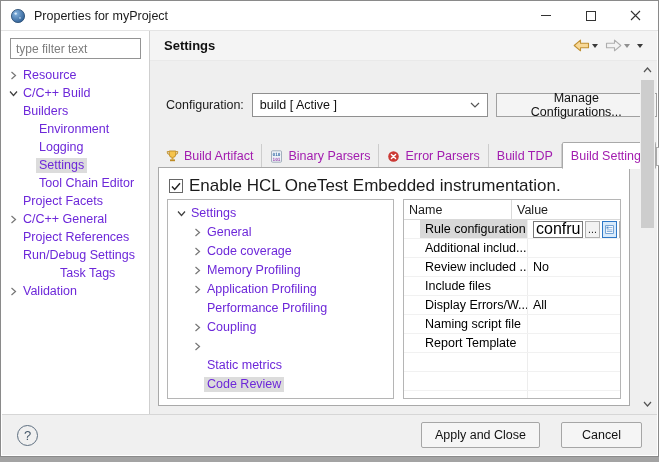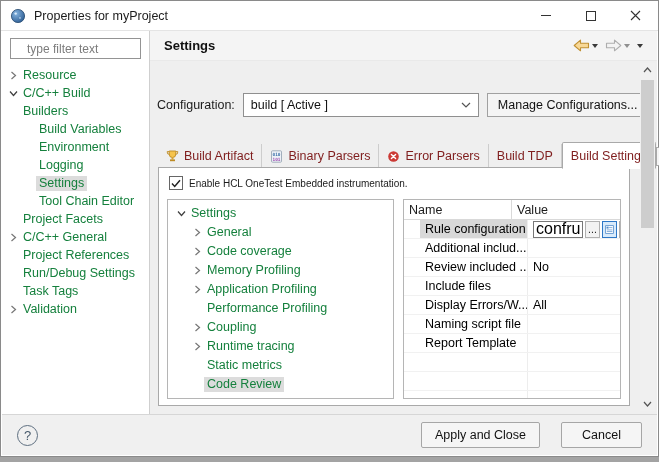--- a/index.html
+++ b/index.html
@@ -26,77 +26,77 @@
   .glyph-min { width:10px; border-top:1px solid #333; display:block; }
   .glyph-max { width:10px; height:10px; border:1px solid #333; display:block; }
   
   .dlg-body { position:absolute; top:30px; left:1px; right:1px; bottom:42px; display:flex; background:#efefef; }
   .sidebar {
     width:148px; background:#ffffff; border-right:1px solid #cfcfcf;
     padding-top:6px; flex:none; overflow:hidden;
   }
   .filter-input {
     display:block; margin:1px 8px 7px 8px; width:131px; height:21px;
-    border:1px solid #949494; font-size:12px; padding:0 16px; color:#444;
+    border:1px solid #949494; font-size:12px; padding:0 5px; color:#444;
     font-family:"Liberation Sans", sans-serif; background:#fff;
   }
   .filter-input::placeholder { color:#7c7c7c; }
-  .tree-row { height:18px; display:flex; align-items:center; font-size:12.5px; color:#15803d; white-space:nowrap; }
+  .tree-row { height:18px; display:flex; align-items:center; font-size:12.5px; color:#6d28d9; white-space:nowrap; }
   .tree-row .expander { width:14px; flex:none; display:flex; justify-content:center; align-items:center; }
   .tree-label { padding:0 3px; line-height:15px; }
   .tree-row.selected .tree-label { background:#dcdcdc; }
   
   .right-pane { flex:1; display:flex; flex-direction:column; min-width:0; }
   .pane-header {
     height:30px; background:#f4f4f4; display:flex; align-items:center;
     padding:0 12px 0 14px; border-bottom:1px solid #e9e9e9; flex:none;
   }
   .pane-header .page-title { font-weight:bold; font-size:13px; color:#111; }
   .nav-arrows { margin-left:auto; display:flex; align-items:center; gap:3px; }
   .caret { width:0; height:0; border-left:3.5px solid transparent; border-right:3.5px solid transparent; border-top:4px solid #3a3a3a; display:inline-block; }
   .caret.dim { border-top-color:#8f8f8f; }
   .nav-btn { display:flex; align-items:center; gap:2px; padding:1px 2px; }
   .pane-content { position:relative; flex:1; background:#efefef; }
   
-  .config-row { position:absolute; left:7px; top:32px; display:flex; align-items:center; }
+  .config-row { position:absolute; left:16px; top:32px; display:flex; align-items:center; }
   .config-label { font-size:12.5px; color:#1b1b1b; margin-right:8px; }
   .combo {
     width:236px; height:24px; background:#fff; border:1px solid #8f8f8f;
     display:flex; align-items:center; padding:0 7px; font-size:12.5px; color:#111;
   }
   .combo .chev { margin-left:auto; display:flex; }
   .push-btn {
     height:24px; padding:0 10px; background:#f4f4f4; border:1px solid #a0a0a0;
     font-size:12.5px; color:#111; font-family:"Liberation Sans", sans-serif;
     display:flex; align-items:center; margin-left:8px;
   }
   
   .tab-strip { position:absolute; left:8px; top:81px; width:472px; height:26px; display:flex; align-items:flex-end; }
   .tab {
     height:24px; padding:0 8px; display:flex; align-items:center; gap:5px;
-    font-size:12.5px; color:#7f1d1d; border-right:1px solid #cdcdcd; white-space:nowrap;
+    font-size:12.5px; color:#a21caf; border-right:1px solid #cdcdcd; white-space:nowrap;
   }
   .tab .tab-icon { display:flex; }
   .tab.active {
     height:27px; background:#fff; border:1px solid #a9a9a9; border-bottom:1px solid #fff;
     margin-bottom:-1px; border-radius:2px 2px 0 0; position:relative; z-index:3;
   }
   .tab-scroll { margin-left:auto; display:flex; gap:2px; padding-bottom:2px; }
   .tab-scroll-btn {
     width:17px; height:19px; background:#f5f5f5; border:1px solid #a9a9a9;
     display:flex; align-items:center; justify-content:center;
   }
   
   .tab-panel {
     position:absolute; left:8px; top:106px; width:472px; bottom:8px;
     background:#ffffff; border:1px solid #a9a9a9; z-index:2;
   }
   .checkbox-row { position:absolute; left:10px; top:8px; display:flex; align-items:center; gap:6px; }
   .cb-box { width:14px; height:14px; border:1px solid #666; background:#fff; display:flex; align-items:center; justify-content:center; flex:none; }
-  .cb-label { font-size:10px; color:#1b1b1b; }
+  .cb-label { font-size:17px; color:#1b1b1b; }
   .inner-tree {
     position:absolute; left:8px; top:31px; width:227px; bottom:6px;
     border:1px solid #b5b5b5; background:#fff; padding-top:4px; overflow:hidden;
   }
   .inner-tree .tree-row { height:19px; }
   
   .prop-table {
     position:absolute; left:244px; top:31px; right:8px; bottom:6px;
     border:1px solid #b5b5b5; background:#fff; overflow:hidden;
     display:flex; flex-direction:column; font-size:12.5px;
@@ -195,24 +195,20 @@
               </svg>
             </span>
             <span class="tree-label">C/C++ Build</span>
           </div>
           <div class="tree-row" style="padding-left: 4px;">
             <span class="expander"></span>
             <span class="tree-label">Builders</span>
           </div>
           <div class="tree-row" style="padding-left: 20px;">
             <span class="expander"></span>
-            <span class="tree-label">Build Variables</span>
-          </div>
-          <div class="tree-row" style="padding-left: 20px;">
-            <span class="expander"></span>
             <span class="tree-label">Environment</span>
           </div>
           <div class="tree-row" style="padding-left: 20px;">
             <span class="expander"></span>
             <span class="tree-label">Logging</span>
           </div>
           <div class="tree-row selected" style="padding-left: 20px;">
             <span class="expander"></span>
             <span class="tree-label">Settings</span>
           </div>
@@ -233,21 +229,21 @@
             <span class="tree-label">C/C++ General</span>
           </div>
           <div class="tree-row" style="padding-left: 4px;">
             <span class="expander"></span>
             <span class="tree-label">Project References</span>
           </div>
           <div class="tree-row" style="padding-left: 4px;">
             <span class="expander"></span>
             <span class="tree-label">Run/Debug Settings</span>
           </div>
-          <div class="tree-row" style="padding-left: 4px;">
+          <div class="tree-row" style="padding-left: 4px; margin-left: 37px;">
             <span class="expander"></span>
             <span class="tree-label">Task Tags</span>
           </div>
           <div class="tree-row" style="padding-left: 4px;">
             <span class="expander">
               <svg width="9" height="9" viewBox="0 0 9 9">
                 <path d="M2.5 1L6.5 4.5L2.5 8" fill="none" stroke="#767676" stroke-width="1.2"></path>
               </svg>
             </span>
             <span class="tree-label">Validation</span>
@@ -401,21 +397,20 @@
                   </svg>
                 </span>
                 <span class="tree-label">Coupling</span>
               </div>
               <div class="tree-row" style="padding-left: 22px;">
                 <span class="expander">
                   <svg width="9" height="9" viewBox="0 0 9 9">
                     <path d="M2.5 1L6.5 4.5L2.5 8" fill="none" stroke="#767676" stroke-width="1.2"></path>
                   </svg>
                 </span>
-                <span class="tree-label">Runtime tracing</span>
               </div>
               <div class="tree-row" style="padding-left: 22px;">
                 <span class="expander"></span>
                 <span class="tree-label">Static metrics</span>
               </div>
               <div class="tree-row selected" style="padding-left: 22px;">
                 <span class="expander"></span>
                 <span class="tree-label">Code Review</span>
               </div>
             </div>

